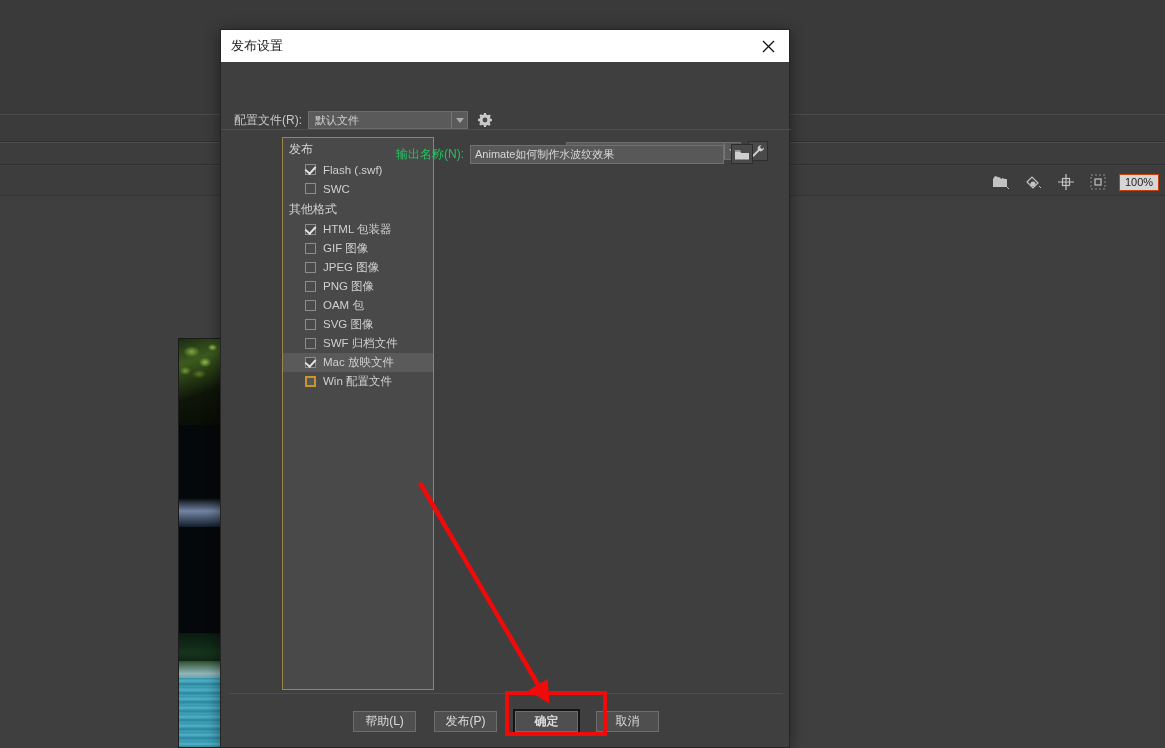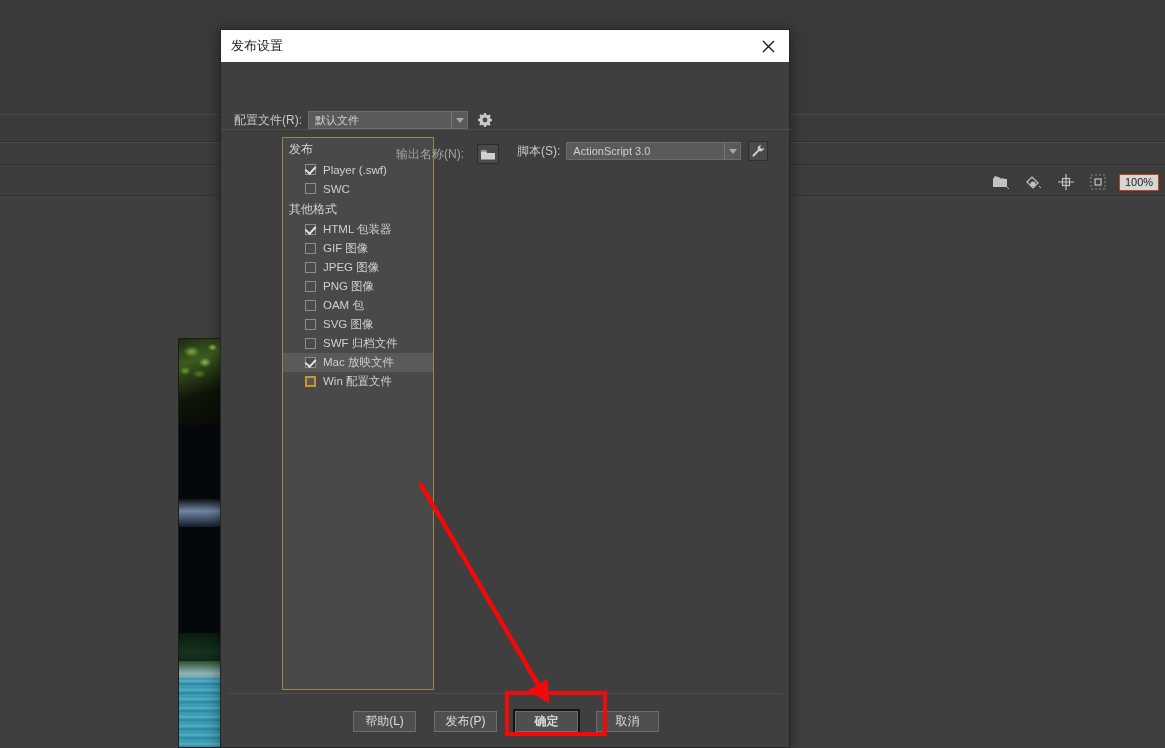--- a/index.html
+++ b/index.html
@@ -105,21 +105,21 @@
   .chk-row.sel { background:#5a5a5a; }
   .chk { width:11px; height:11px; background:#4a4a4a; border:1px solid #8d8d8d; margin-right:7px;
          position:relative; flex:0 0 auto; }
   .chk.focus { border:2px solid #c8952e; background:#565656; }
   .chk.on::after { content:""; position:absolute; left:1px; top:-1px; width:5px; height:8px;
                    border:solid #e2e2e2; border-width:0 2px 2px 0; transform:rotate(42deg); }
   .chk-label { font-size:11.5px; color:#cfcfcf; white-space:nowrap; }
 
   
   .out-row { position:absolute; left:175px; top:114px; display:flex; align-items:center; }
-  .out-label { font-size:12px; color:#a3a3a3; margin-right:6px; }
+  .out-label { font-size:12px; color:#22c55e; margin-right:6px; }
   .out-input { width:254px; height:19px; background:#585858; border:1px solid #717171;
                color:#d8d8d8; font-size:11px; padding:0 4px; font-family:"Liberation Sans",sans-serif; }
   .folder-btn { width:22px; height:20px; background:#4a4a4a; border:1px solid #2d2d2d; margin-left:7px;
                 display:flex; align-items:center; justify-content:center; }
 
   
   .footer-hr { position:absolute; left:8px; top:663px; width:554px; height:1px; background:#4e4e4e; }
   .footer { position:absolute; left:0; top:664px; width:570px; height:55px;
             display:flex; align-items:center; justify-content:center; gap:18px; }
   .dbtn { min-width:63px; height:21px; background:#4f4f4f; border:1px solid #6e6e6e;
@@ -290,21 +290,21 @@
       </div>
     </div>
 
     <div class="dlg-hr" style="top:99px;"></div>
 
     <div class="fmt-panel">
       <div>
         <div class="grp-title">发布</div>
         <div class="chk-row">
           <span class="chk on"></span>
-          <span class="chk-label">Player (.swf)</span>
+          <span class="chk-label">Flash (.swf)</span>
         </div>
         <div class="chk-row">
           <span class="chk"></span>
           <span class="chk-label">SWC</span>
         </div>
       </div>
       <div>
         <div class="grp-title">其他格式</div>
         <div class="chk-row">
           <span class="chk on"></span>
@@ -340,20 +340,21 @@
         </div>
         <div class="chk-row">
           <span class="chk focus"></span>
           <span class="chk-label">Win 配置文件</span>
         </div>
       </div>
     </div>
 
     <div class="out-row">
       <span class="out-label">输出名称(N):</span>
+      <input class="out-input" type="text" value="Animate如何制作水波纹效果" style="">
       <div class="folder-btn">
         <svg width="16" height="13" viewBox="0 0 16 13">
             <path d="M1 3.5h5l1.3 1.4H15v6.6H1z" fill="#d0d0d0"></path>
             <path d="M1 2.2h5L7.2 3.5H1z" fill="#b5b5b5"></path>
           </svg>
       </div>
     </div>
 
     <div class="footer-hr"></div>
 

